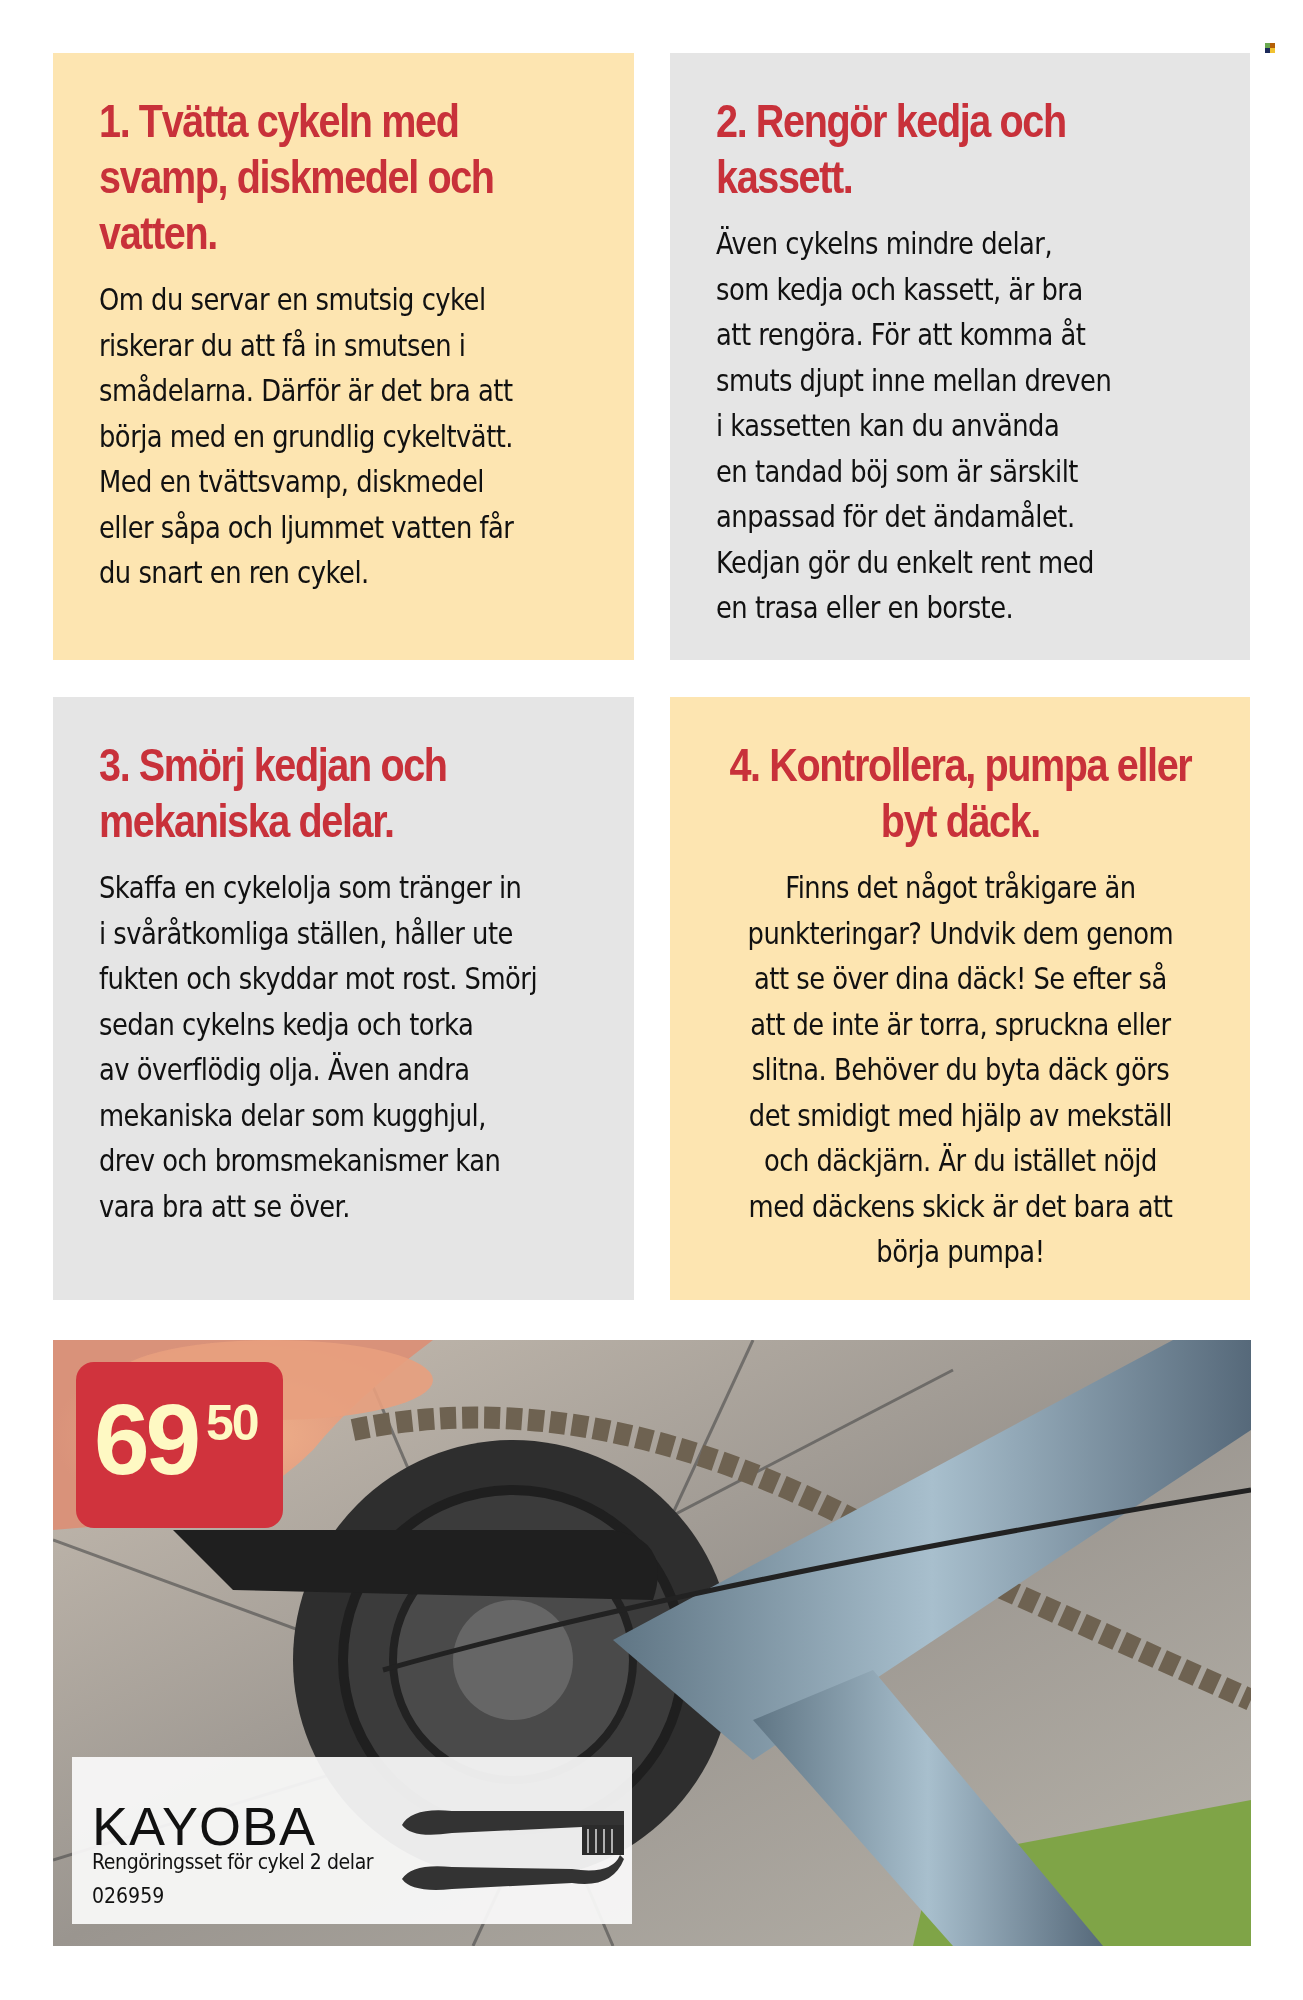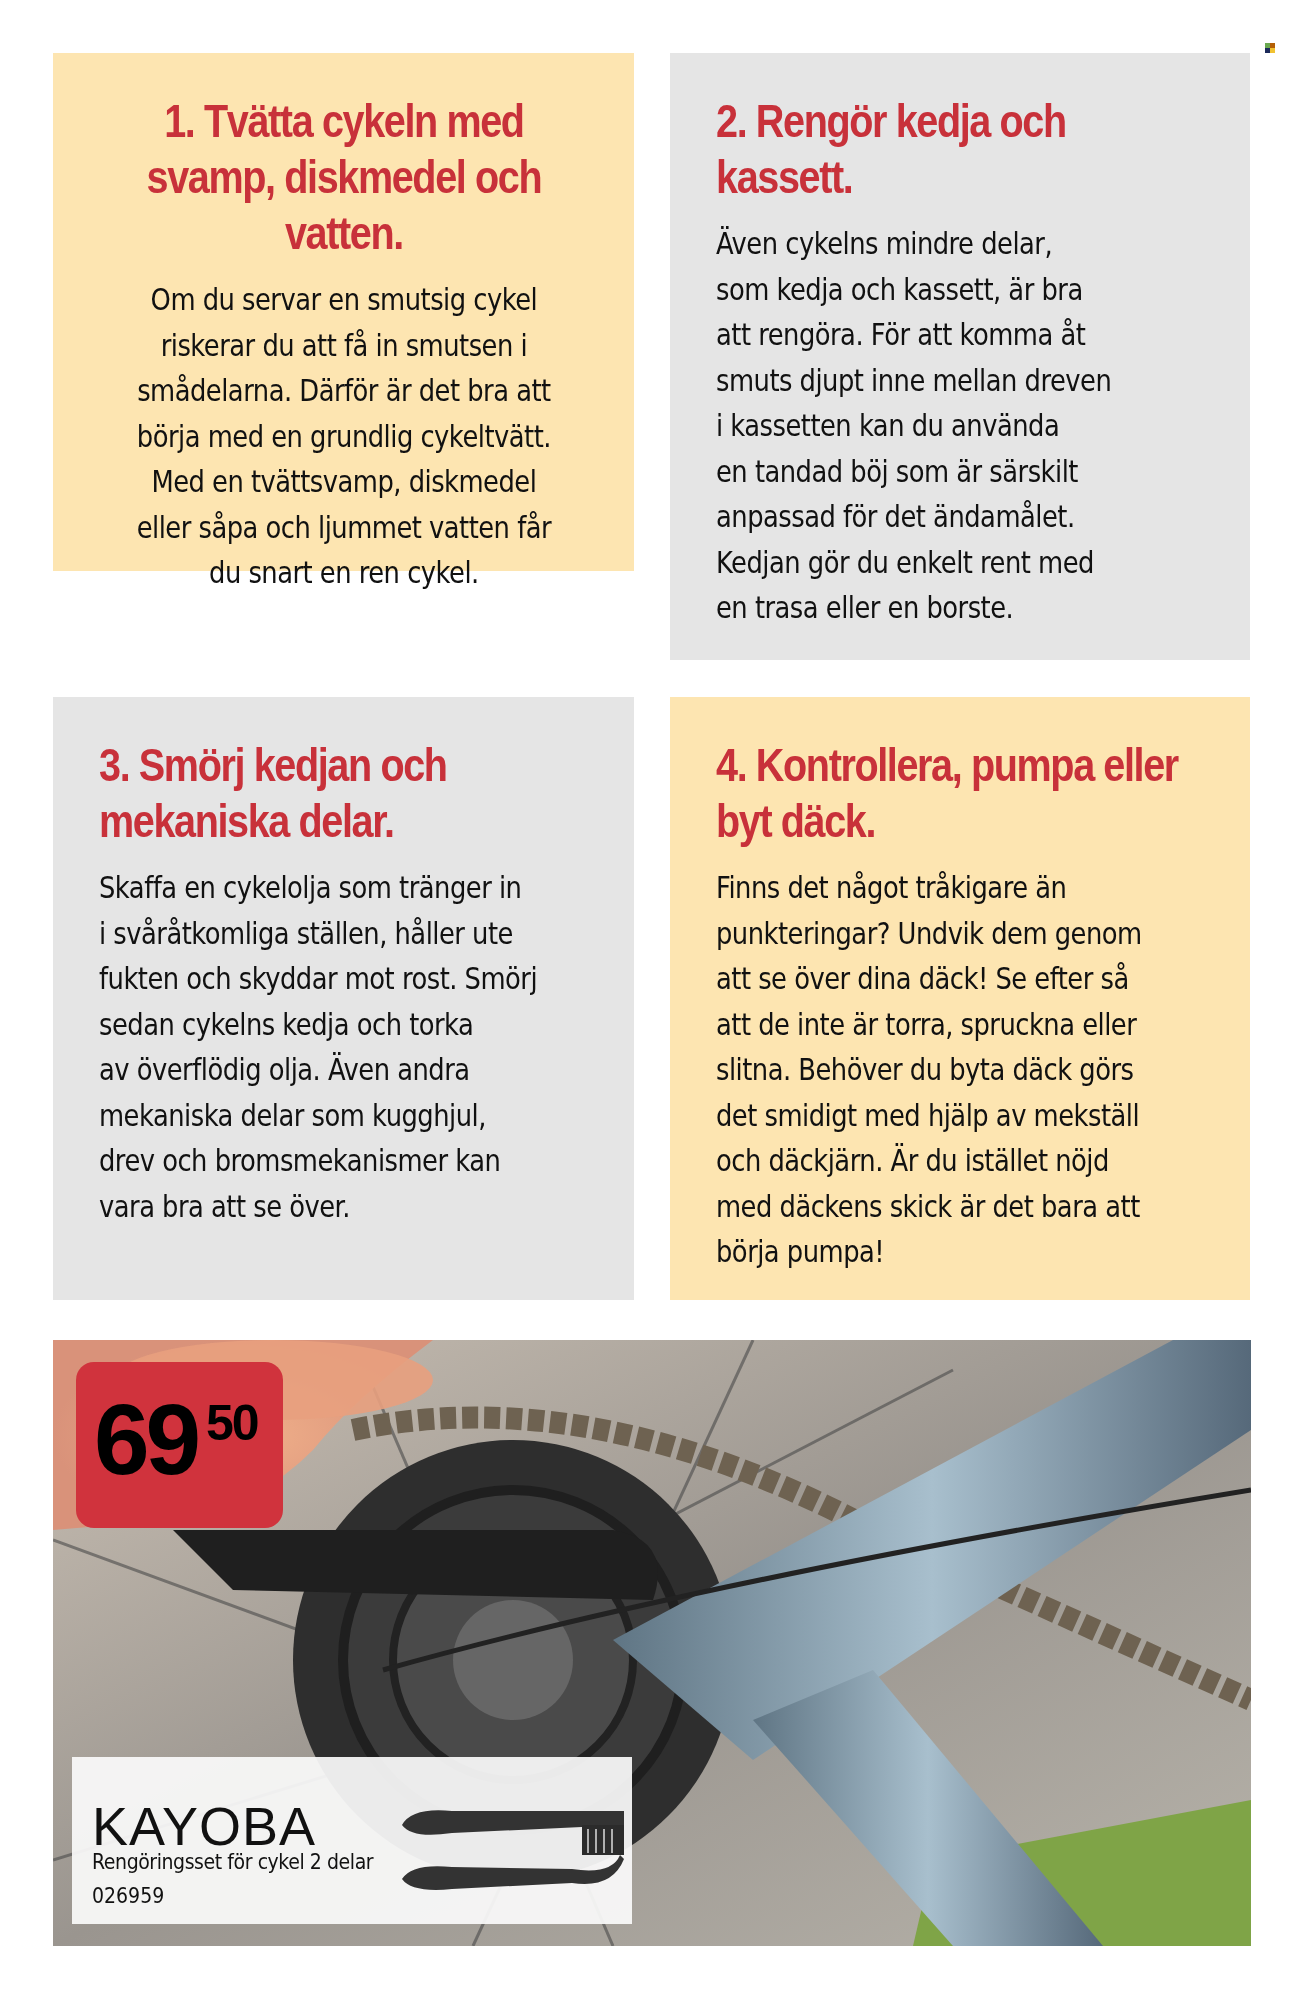--- a/index.html
+++ b/index.html
@@ -6,28 +6,28 @@
   body { width:1303px; height:2000px; background:#ffffff; position:relative; overflow:hidden;
          font-family:"DejaVu Sans Condensed","DejaVu Sans", sans-serif; }
   .panel { position:absolute; box-sizing:border-box; padding:40px 44px 0 46px; }
   .p-yellow { background:#fde5b1; }
   .p-grey { background:#e5e5e5; }
   .panel h2 { margin:0; color:#c8313a; font-family:"Liberation Sans", sans-serif; font-weight:bold;
               font-size:46px; line-height:56px; letter-spacing:-1.6px; transform:scaleX(0.86); transform-origin:left top; width:116%; }
   .panel .body { margin-top:16px; color:#111; font-family:"DejaVu Sans", sans-serif; font-size:30px; line-height:45.5px;
                  letter-spacing:-0.6px; transform:scaleX(0.86); transform-origin:left top; width:116%; }
   .panel .body span { display:block; white-space:nowrap; }
-  #p1 { left:53px; top:53px; width:581px; height:518px;text-align:center; }
+  #p1 { left:53px; top:53px; width:581px; height:607px; }
   #p2 { left:670px; top:53px; width:580px; height:607px; }
   #p3 { left:53px; top:697px; width:581px; height:603px; }
-  #p4 { left:670px; top:697px; width:580px; height:603px; }
+  #p4 { left:670px; top:697px; width:580px; height:603px;text-align:center; }
   #photo { position:absolute; left:53px; top:1340px; width:1198px; height:606px; overflow:hidden; }
   #photo svg { display:block; }
   .badge { position:absolute; left:23px; top:22px; width:207px; height:166px; background:#d0333d; border-radius:18px;
-           color:#000000; font-family:"Liberation Sans", sans-serif; font-weight:bold; }
+           color:#fef9c3; font-family:"Liberation Sans", sans-serif; font-weight:bold; }
   .badge .main { position:absolute; left:18px; top:22px; font-size:100px; line-height:110px; letter-spacing:-4px; }
   .badge .dec { position:absolute; left:130px; top:36px; font-size:50px; line-height:50px; letter-spacing:-2px; }
   .product { position:absolute; left:19px; top:417px; width:560px; height:167px; background:rgba(250,250,250,0.93); }
   .brand { position:absolute; left:20px; top:38px; font-family:"Liberation Sans", sans-serif; font-size:54px; font-weight:normal;
            letter-spacing:1px; color:#111; }
   .pname { position:absolute; left:20px; top:92px; font-family:"DejaVu Sans", sans-serif; font-size:22px; color:#111;
            letter-spacing:-0.5px; transform:scaleX(0.86); transform-origin:left top; white-space:nowrap; }
   .pcode { position:absolute; left:20px; top:126px; font-family:"DejaVu Sans", sans-serif; font-size:22px; color:#111;
            transform:scaleX(0.86); transform-origin:left top; }
   .tools { position:absolute; left:320px; top:28px; width:240px; height:120px; }

